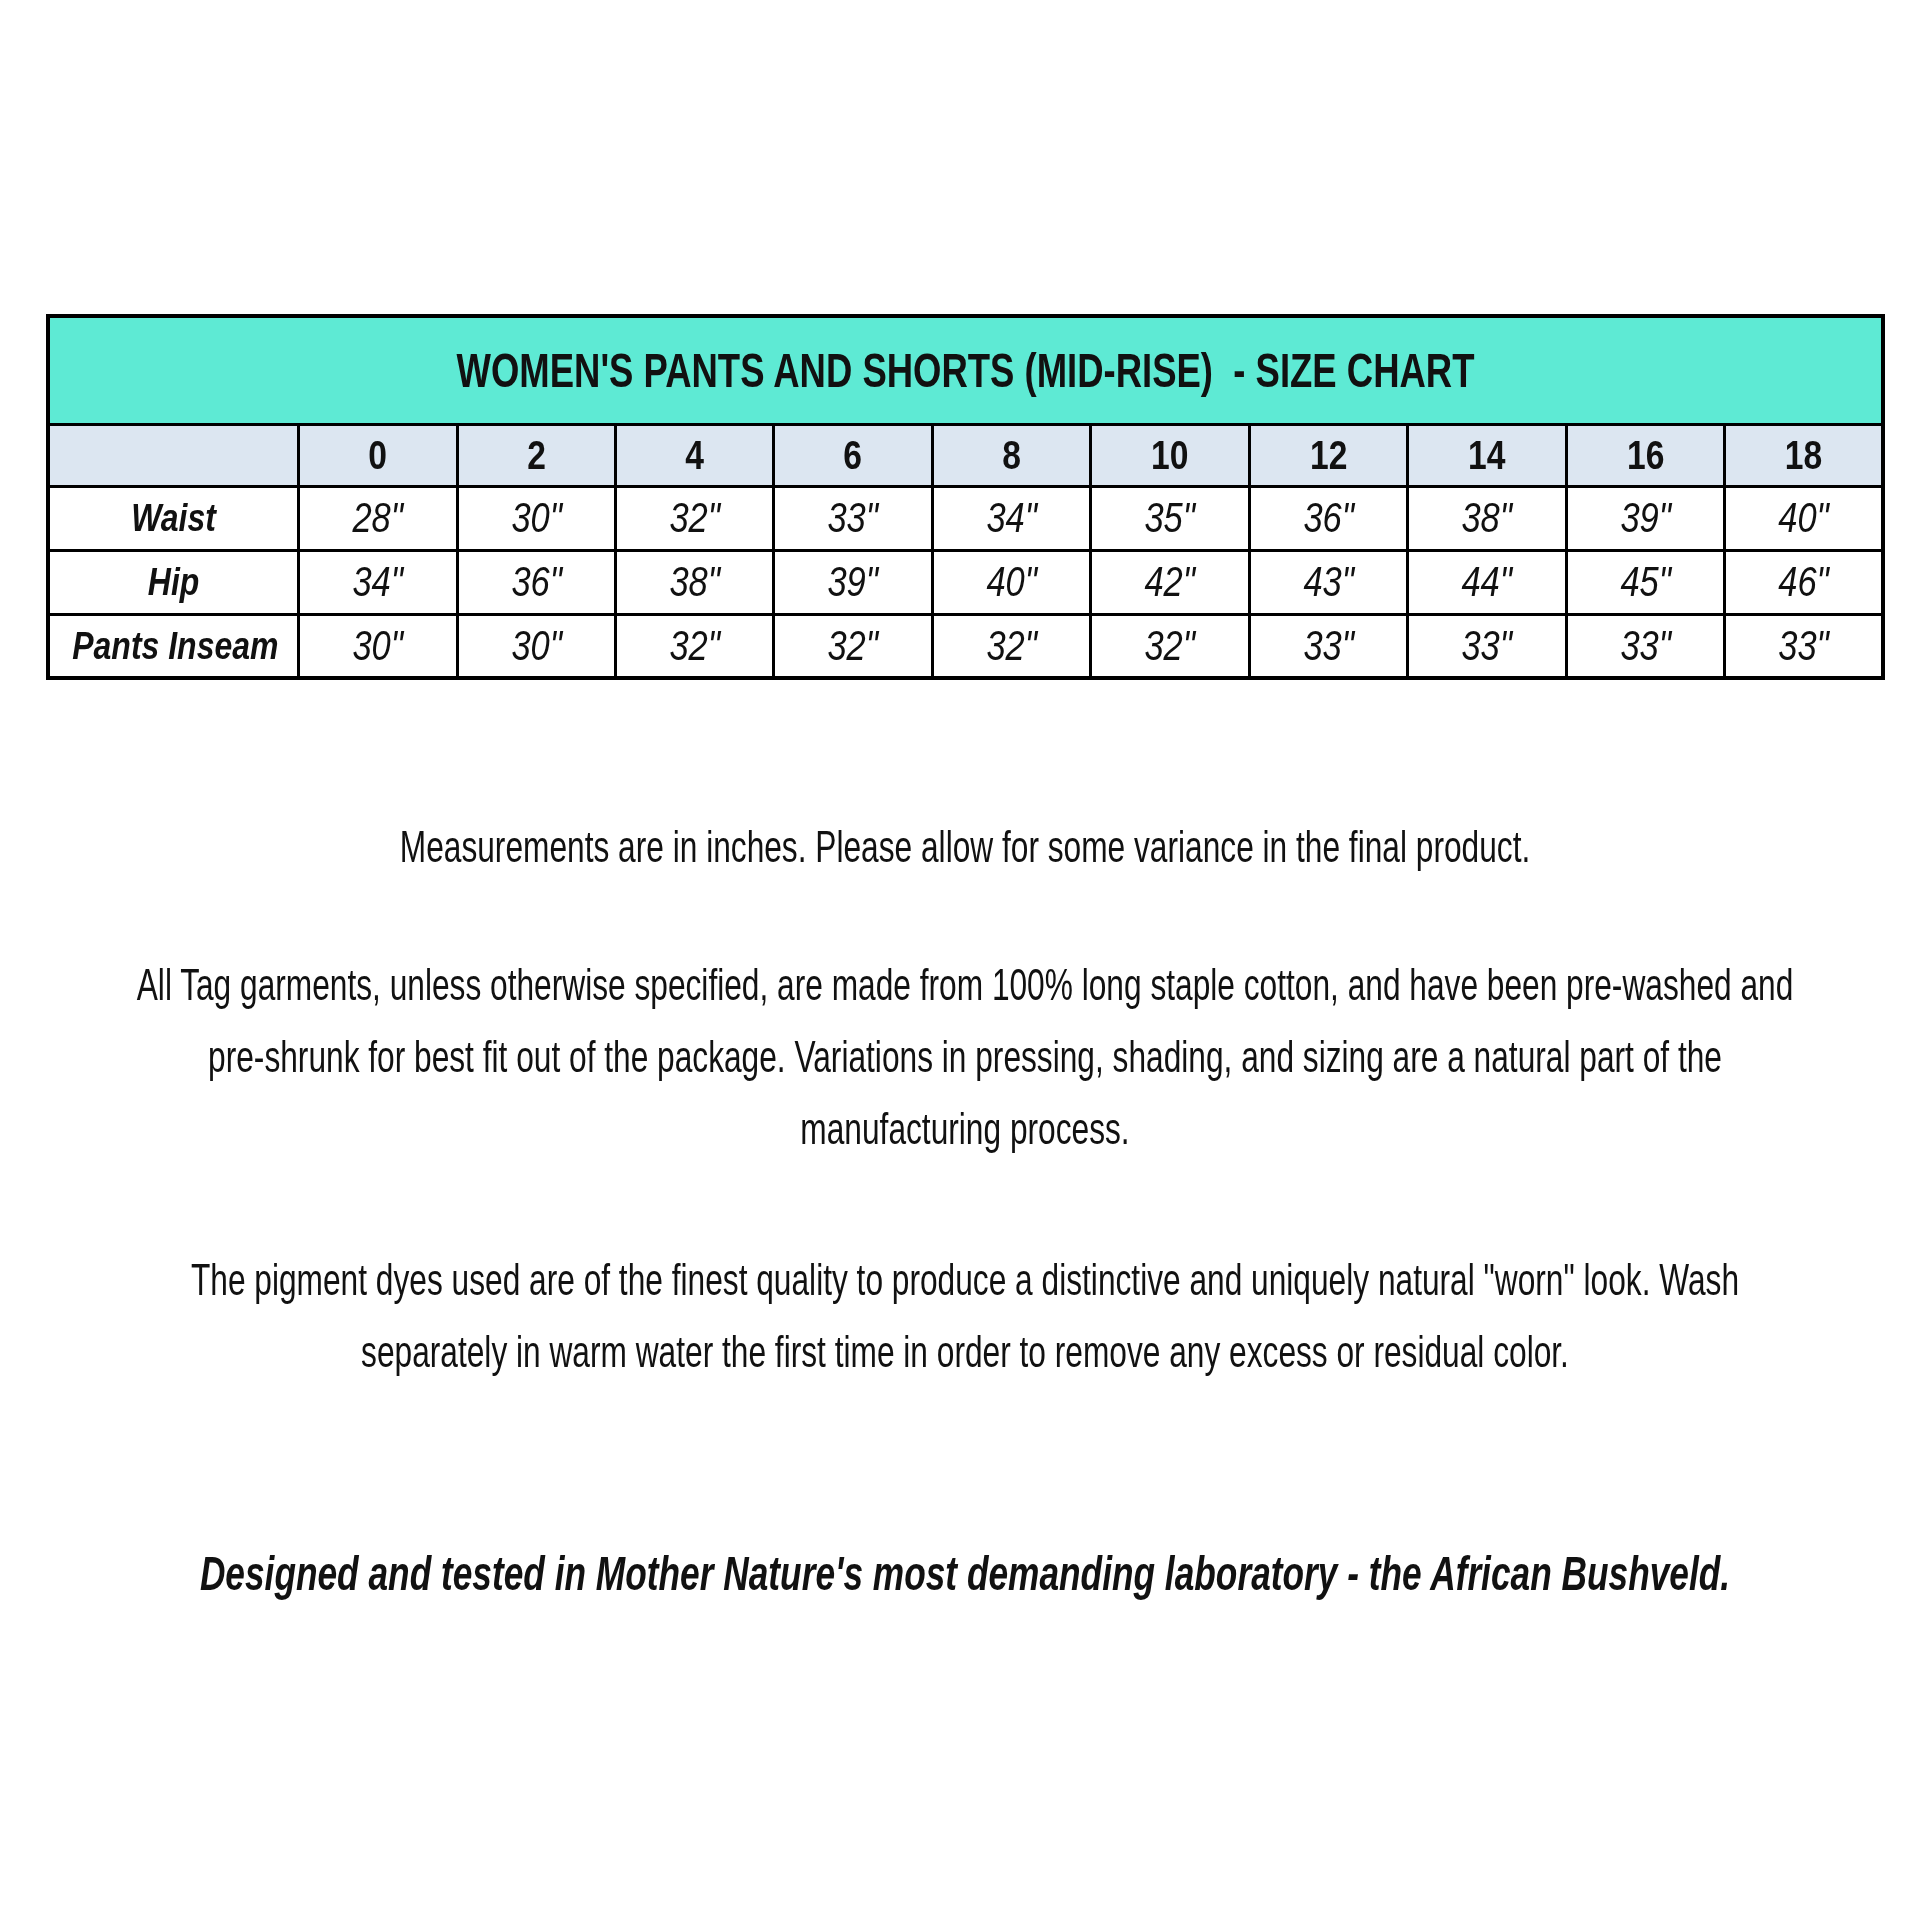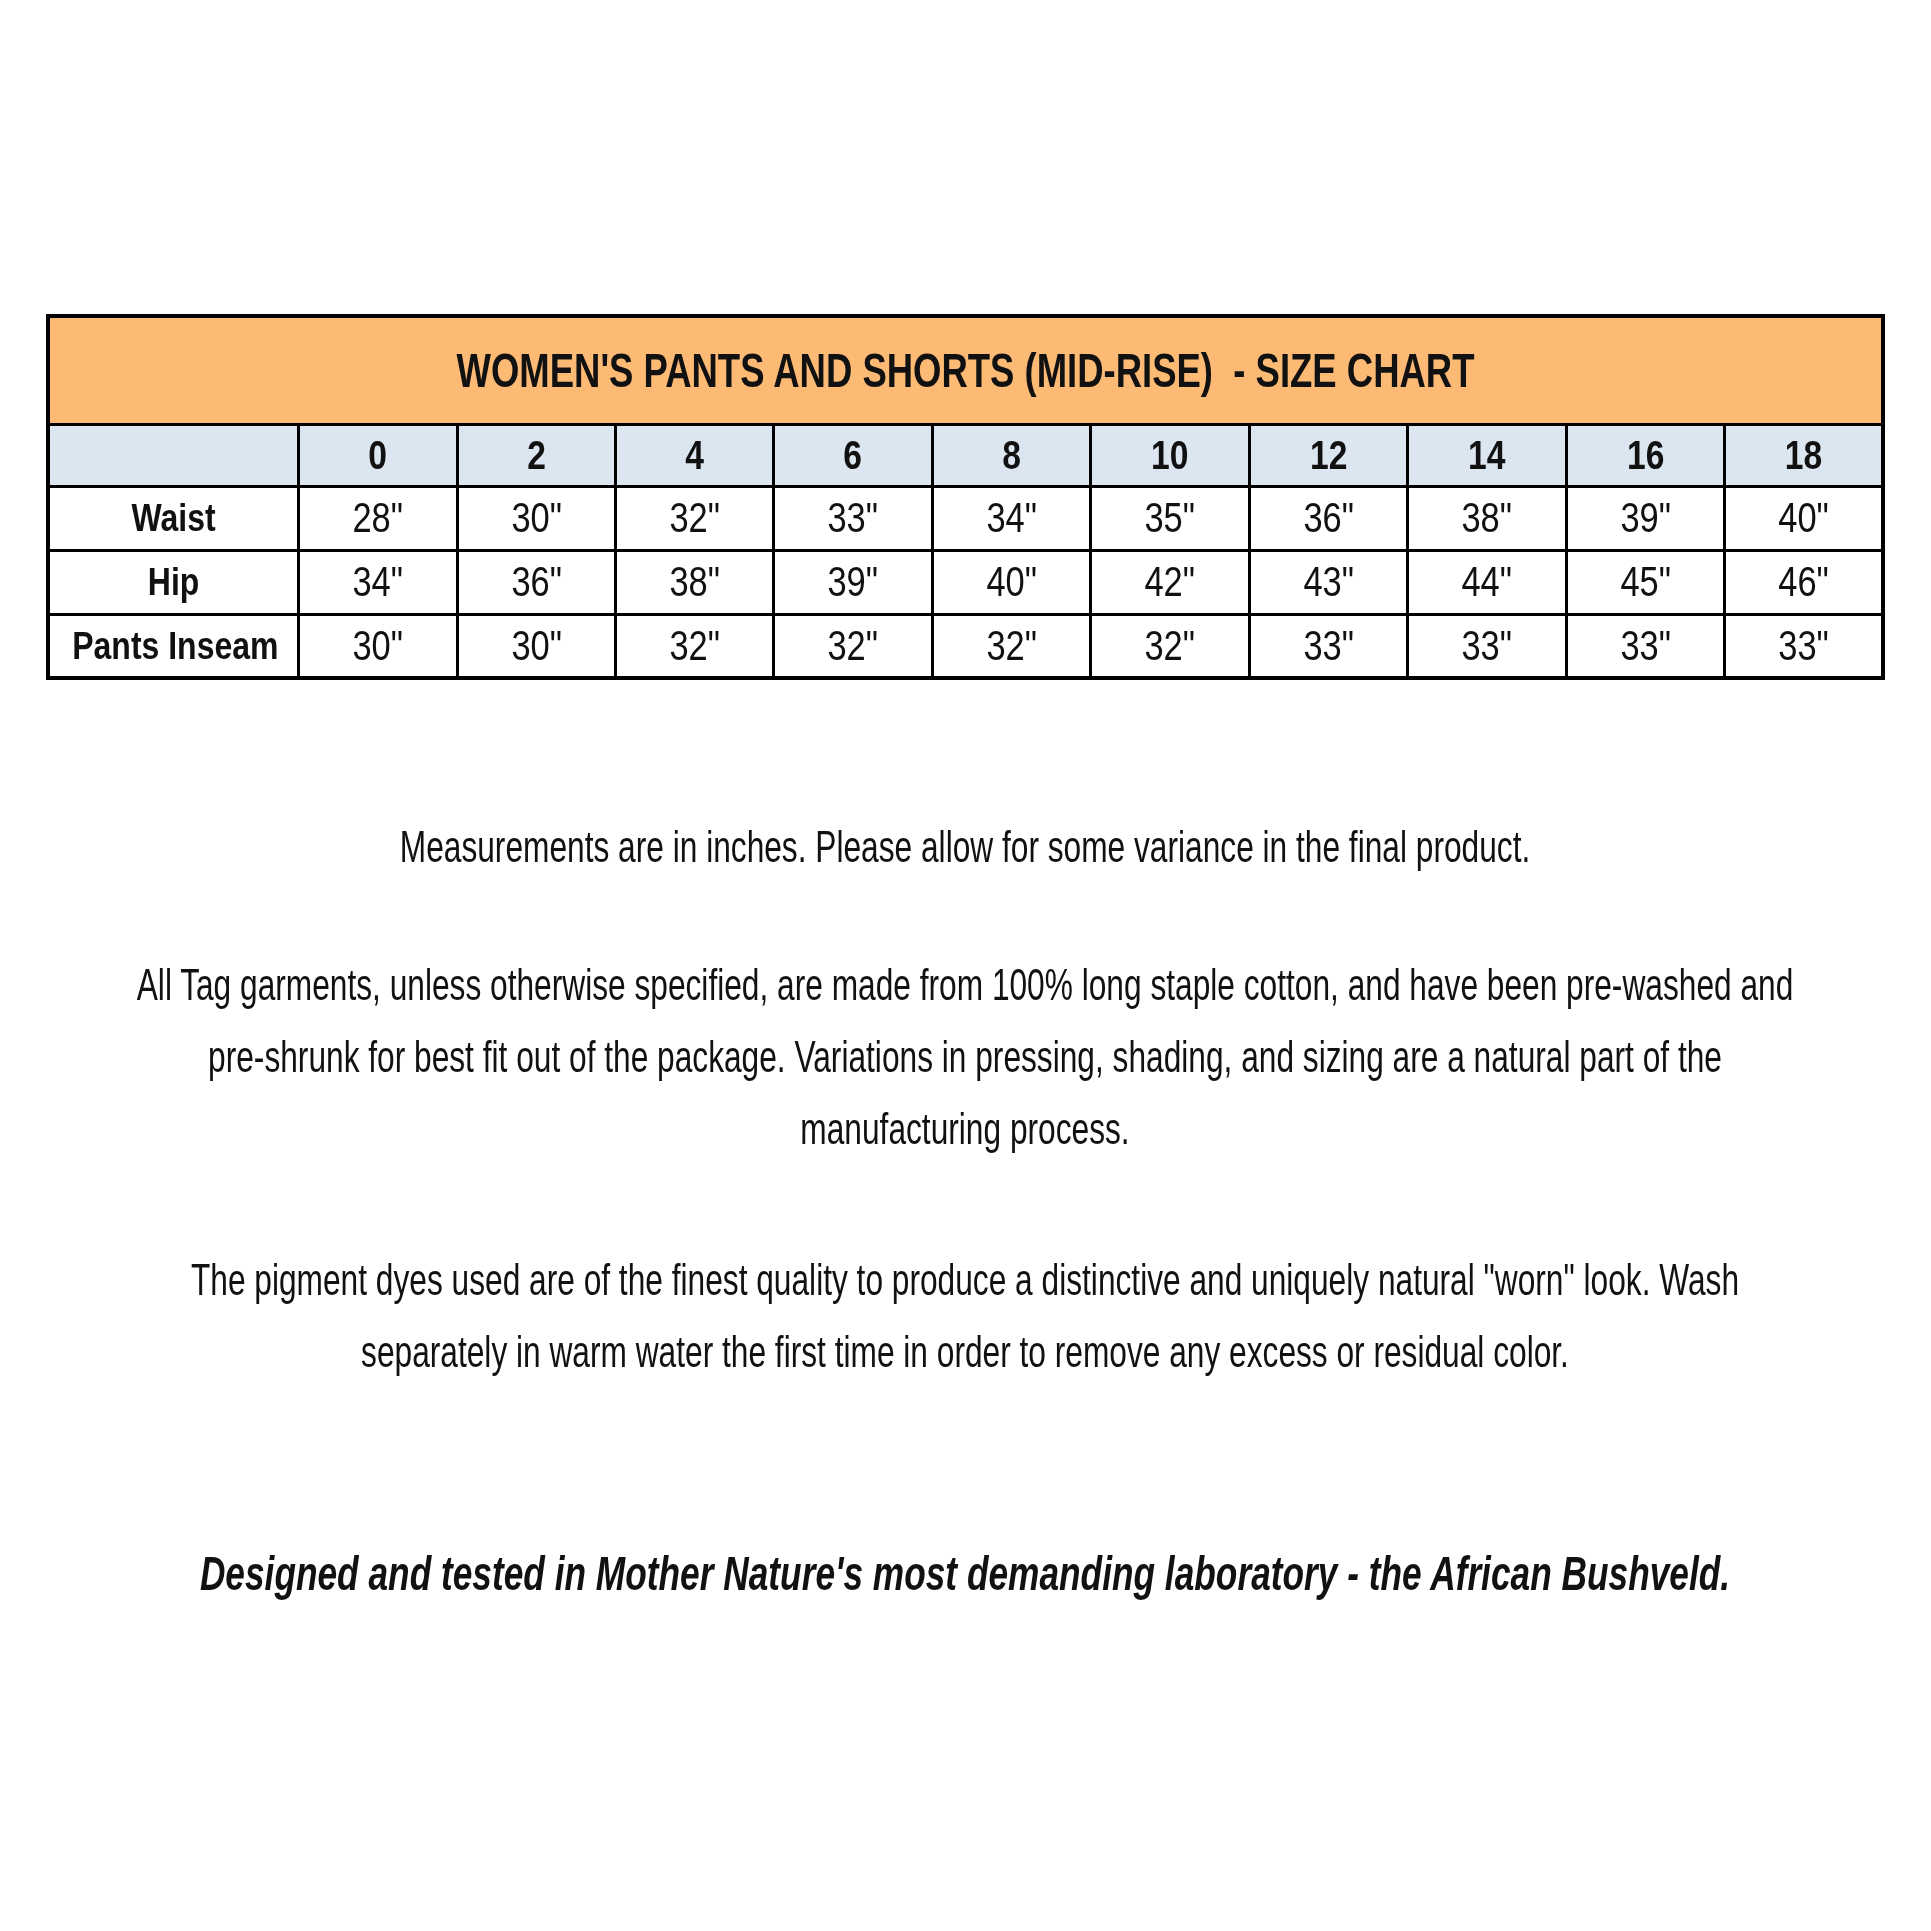--- a/index.html
+++ b/index.html
@@ -37,24 +37,24 @@
     overflow: hidden;
   }
   td > span {
     display: block;
     transform: scaleX(0.82);
     transform-origin: 50% 50%;
     white-space: pre;
   }
   tr.title-row       { height: 108px; }
   tr.size-row        { height: 62px;  }
-  tr.data-row        { height: 64px;  }
+  tr.data-row        { height: 64px; font-style: italic;  }
 
   td.title-cell {
-    background: #fdba74;
+    background: #5eead4;
     border-bottom-width: 4.8px;
   }
   td.title-cell > span {
     font-weight: bold;
     font-size: 48px;
     transform: scaleX(0.76);
   }
   td.size-cell, td.corner-cell {
     background: #dce6f1;
   }

